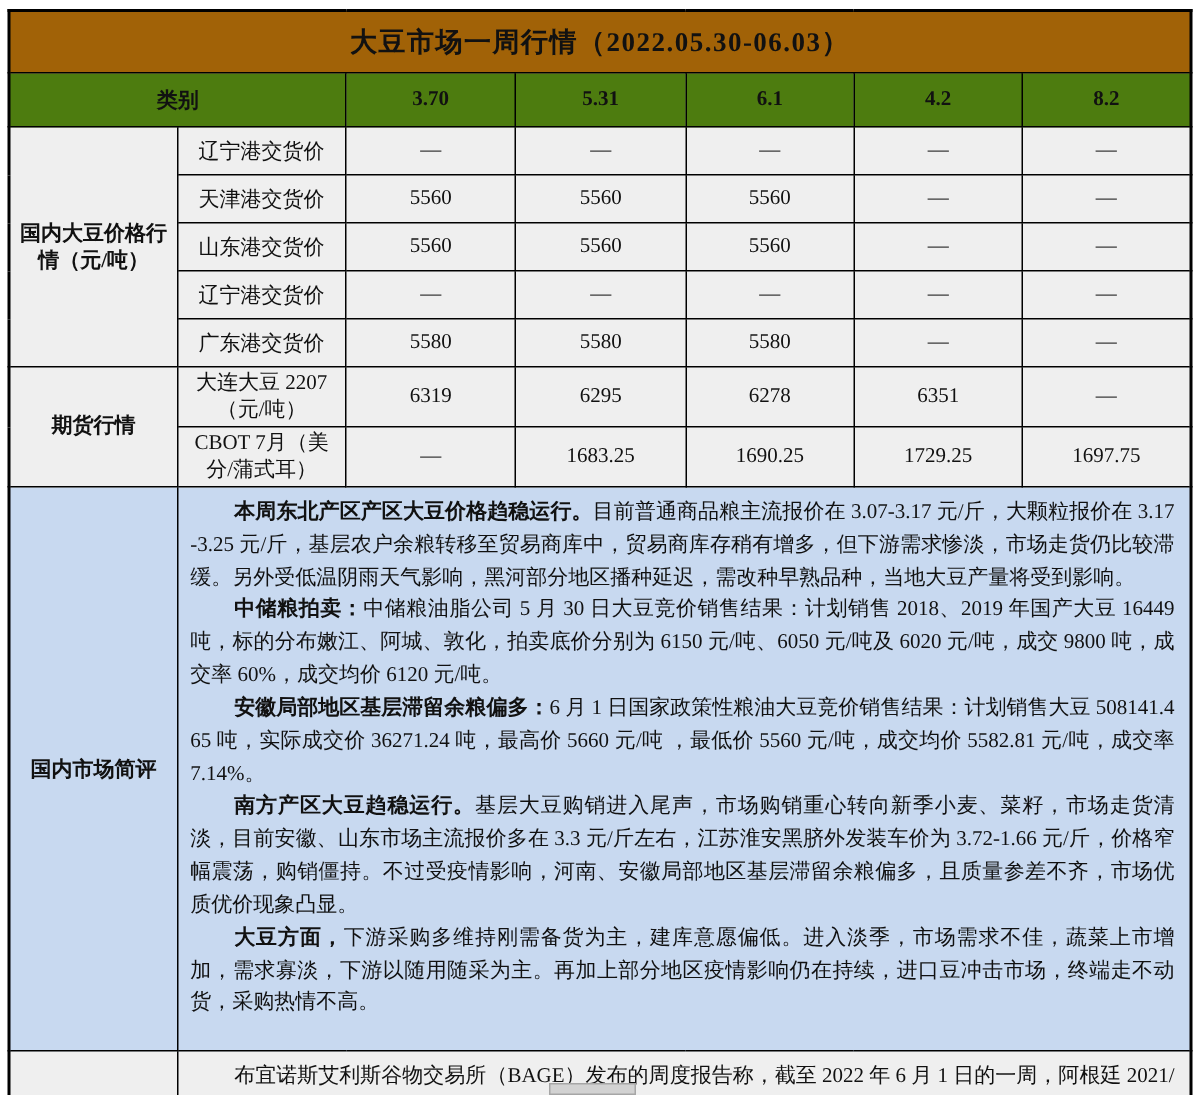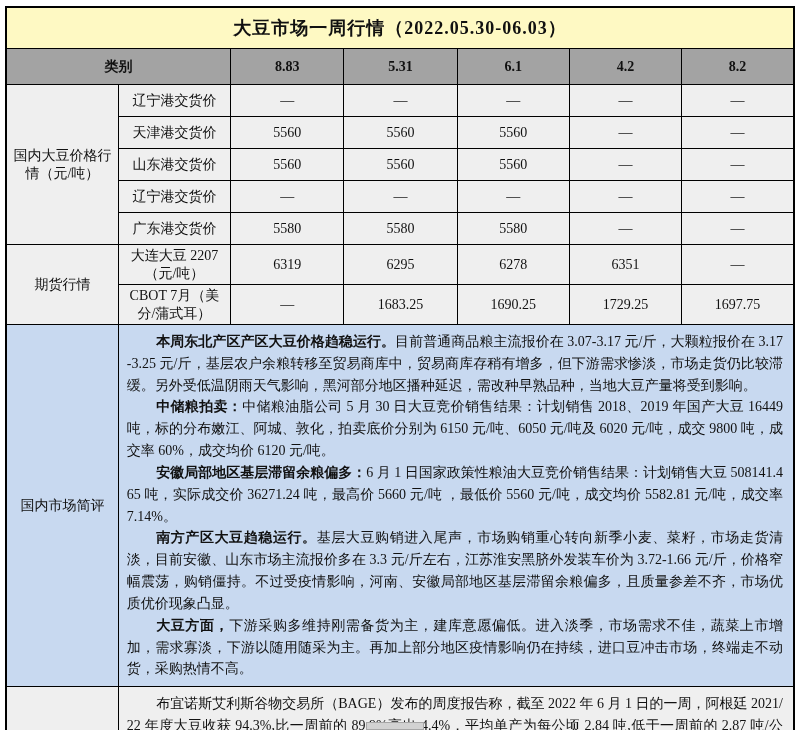--- a/index.html
+++ b/index.html
@@ -4,28 +4,28 @@
 <style>
   html,body{margin:0;padding:0;}
   body{
     width:800px;height:730px;background:#ffffff;position:relative;
     font-family:"Liberation Serif","DejaVu Serif",serif;color:#111;
     -webkit-font-smoothing:antialiased;
   }
   .sheet{position:absolute;left:5px;top:6px;width:790px;}
   table{border-collapse:collapse;width:100%;table-layout:fixed;border:2px solid #000;}
   td{border:1px solid #000;text-align:center;vertical-align:middle;font-size:14px;padding:2px 4px;word-break:break-all;}
-  .title-row td{background:#fef9c3;font-weight:bold;font-size:18px;height:36px;letter-spacing:1px;}
-  .header-row td{background:#a3a3a3;font-weight:bold;height:31px;font-size:14px;}
+  .title-row td{background:#a16207;font-weight:bold;font-size:18px;height:36px;letter-spacing:1px;}
+  .header-row td{background:#4d7c0f;font-weight:bold;height:31px;font-size:14px;}
   .gray{background:#EFEFEF;}
   .blue{background:#C8D9F0;}
-  .group{font-weight:normal;}
+  .group{font-weight:bold;}
   .port-row td{height:27px;}
   .fut-row td{height:34px;line-height:1.25;}
-  .text-cell{text-align:left;padding:6px 10px 6px 8px;}
+  .text-cell{text-align:left;padding:6px 10px 20px 8px;}
   .commentary-cell{height:266px;}
   .news-cell{height:106px;}
   p.para{margin:0;text-indent:2.1em;line-height:1.56;font-size:14px;text-align:justify;}
   .scroll-thumb{position:absolute;left:366px;top:722px;width:58px;height:8px;background:#d2d2d2;border:1px solid #a6a6a6;box-sizing:border-box;}
 </style>
 </head>
 <body>
 
 <div class="sheet">
 <table>
@@ -39,21 +39,21 @@
         <col style="width:112px">
   </colgroup>
 
   <tbody>
         <tr class="title-row">
     <td colspan="7">大豆市场一周行情（2022.05.30-06.03）</td>
   </tr>
 
   <tr class="header-row">
     <td colspan="2">类别</td>
-    <td>8.83</td>
+    <td>3.70</td>
     <td>5.31</td>
     <td>6.1</td>
     <td>4.2</td>
     <td>8.2</td>
   </tr>
 
   <tr class="port-row gray">
     <td rowspan="5" class="group">国内大豆价格行情（元/吨）</td>
     <td>辽宁港交货价</td>
     <td>—</td>

